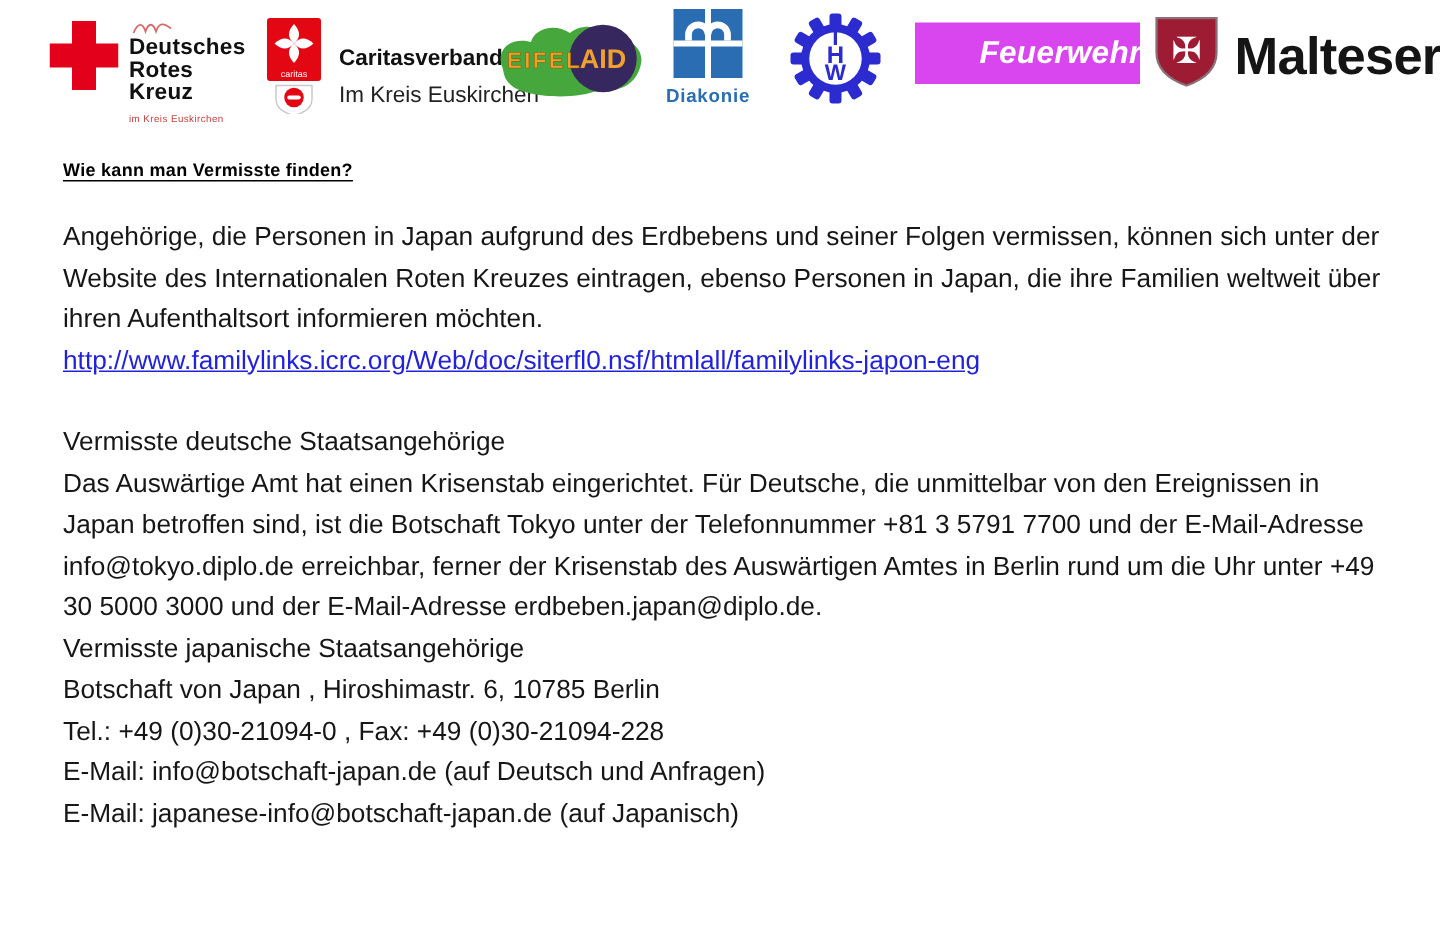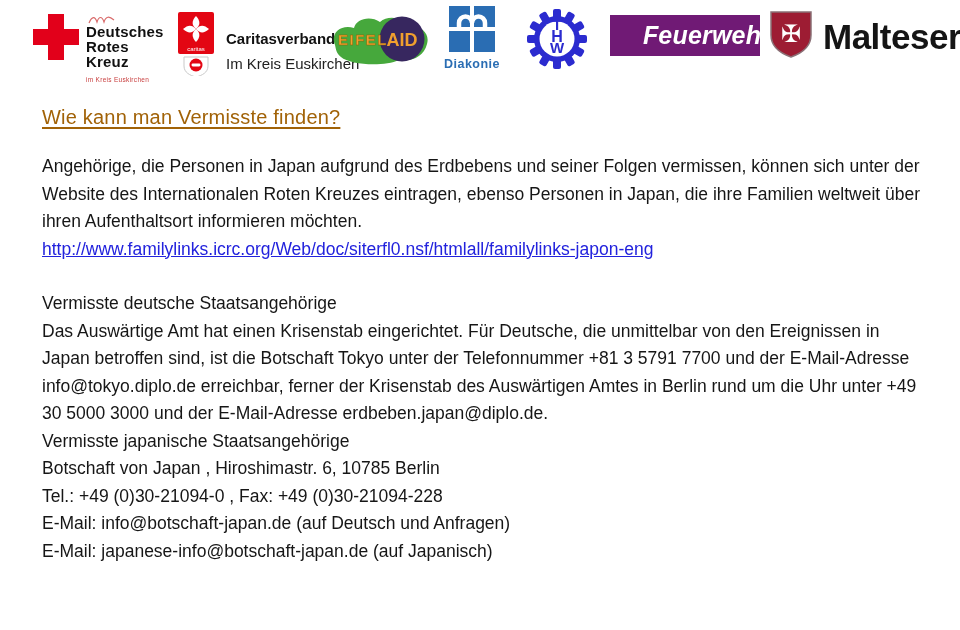--- a/index.html
+++ b/index.html
@@ -34,38 +34,38 @@
 
   
   .logo-diakonie { left: 441px; top: 6px; }
 
   
   .logo-thw { left: 526px; top: 8px; }
 
   
   .logo-feuerwehr { left: 610px; top: 15px; }
   .feuerwehr-box {
-    width: 150px; height: 41px; background: #701a75;
-    color: #ffffff; font-style: italic; font-weight: bold; font-size: 25px;
+    width: 150px; height: 41px; background: #d946ef;
+    color: #ffffff; font-style: italic; font-weight: bold; font-size: 21px;
     display: flex; align-items: center; justify-content: center;
     letter-spacing: 0.2px;
     padding-left: 44px;
   }
 
   
   .logo-malteser { left: 768px; top: 10px; align-items: center; }
   .malteser-word {
     font-size: 35px; font-weight: bold; color: #151515;
     margin-left: 9px; letter-spacing: -0.5px; line-height: 46px;
   }
 
   
   .content { padding: 0 28px 0 42px; }
   .doc-title {
-    font-size: 20px; font-weight: normal; color: #a16207;
+    font-size: 12px; font-weight: bold; color: #000000;
     text-decoration: underline; text-underline-offset: 3px;
     margin: 14px 0 24px 0; letter-spacing: 0.2px;
   }
   .body-text { font-size: 17.5px; line-height: 27.5px; margin: 0; max-width: 893px; }
   .subhead { font-size: 17.5px; font-weight: normal; line-height: 27.5px; margin: 0; }
   .doc-link {
     display: inline-block; color: #2222dd; font-size: 17.5px; line-height: 27.5px;
     text-decoration: underline; word-break: break-all;
   }
   .v-gap { height: 27px; }

